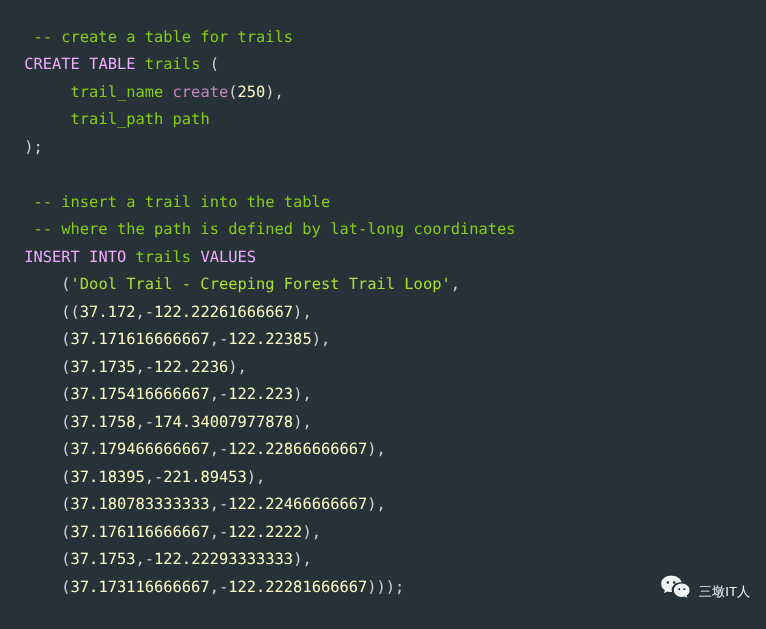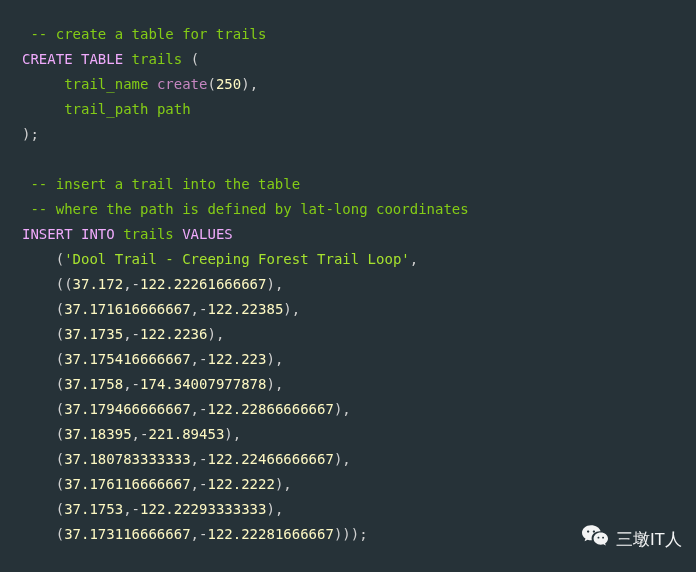--- a/index.html
+++ b/index.html
@@ -29,21 +29,21 @@
   .pn  { color: #d0d0d0; }   
   .watermark {
     position: absolute;
     right: 14px;
     bottom: 18px;
     display: flex;
     align-items: center;
     gap: 8px;
     color: #ffffff;
     font-family: sans-serif;
-    font-size: 17px;
+    font-size: 12px;
     opacity: 0.95;
   }
   .watermark svg { width: 26px; height: 22px; fill: #ffffff; }
 </style>
 </head>
 <body>
 
 <pre><span class="cm"> -- create a table for trails</span>
 <span class="kw">CREATE</span> <span class="kw">TABLE</span> <span class="id">trails</span> <span class="pn">(</span>
      <span class="id">trail_name</span> <span class="ty">create</span><span class="pn">(</span><span class="num">250</span><span class="pn">),</span>

